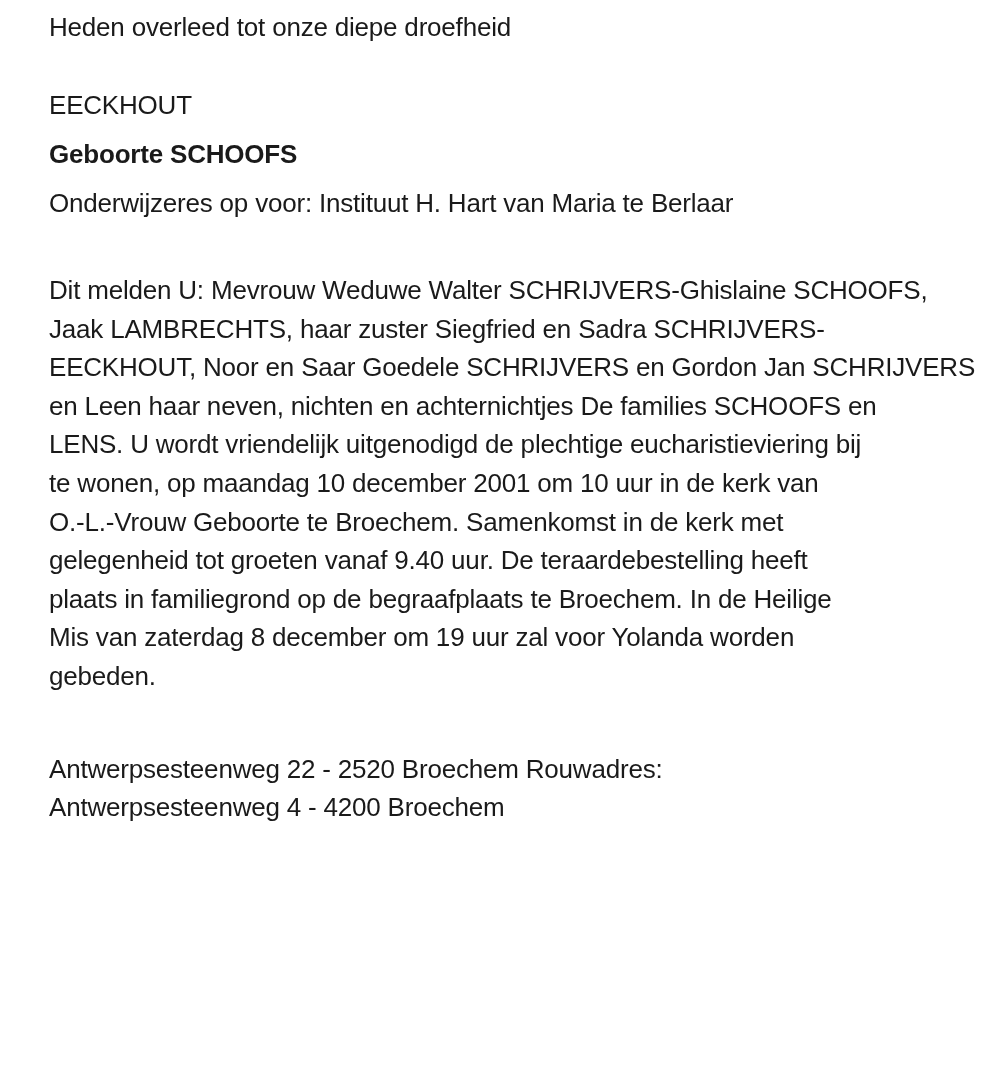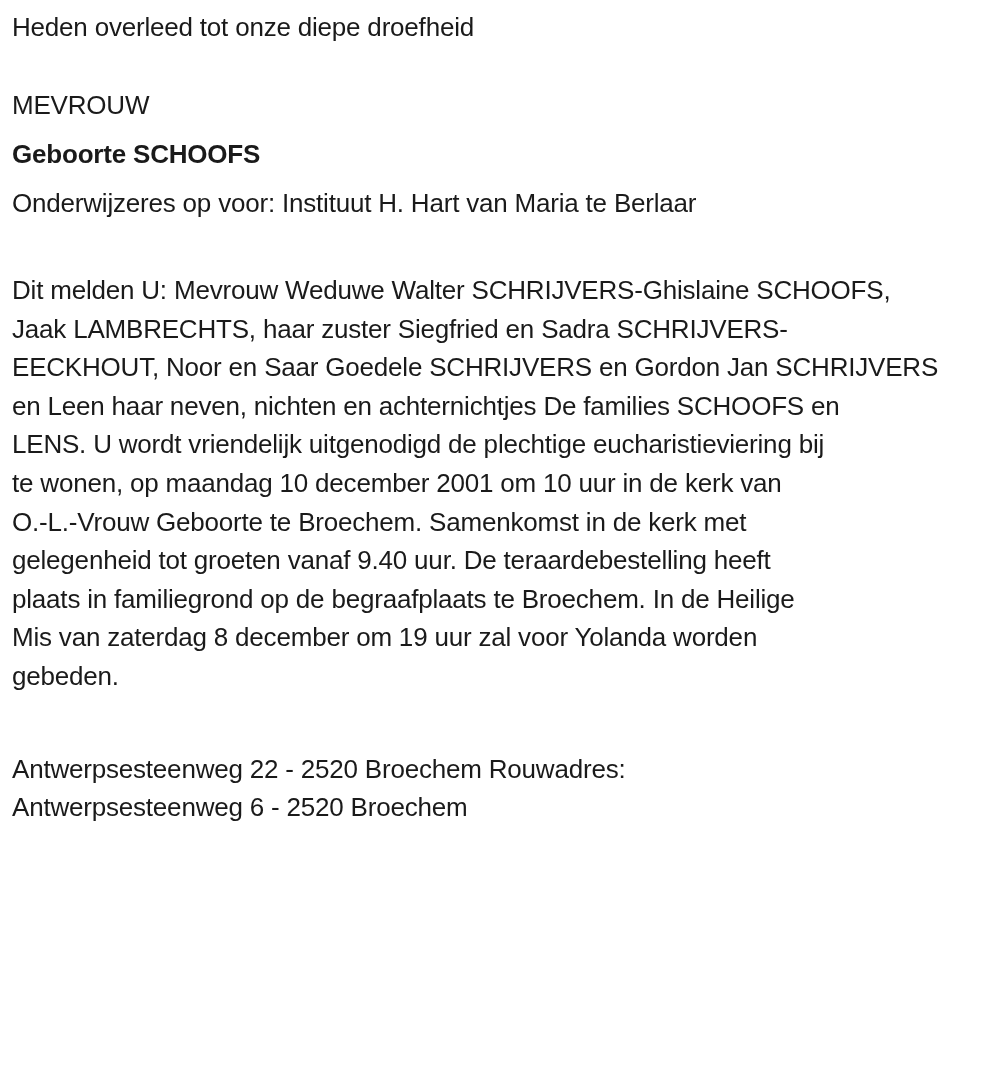--- a/index.html
+++ b/index.html
@@ -10,20 +10,21 @@
   body {
     width: 1000px;
     height: 1078px;
     overflow: hidden;
     font-family: "Liberation Sans", "DejaVu Sans", sans-serif;
     color: #1a1a1a;
     -webkit-font-smoothing: antialiased;
   }
   .doc {
     padding: 8px 10px 0 12px;
+    margin-left: 37px;
   }
   .line, .para {
     font-size: 26px;
     line-height: 39px;
     font-weight: 400;
     letter-spacing: -0.2px;
     white-space: pre-line;
   }
   .para {
     line-height: 38.6px;
@@ -37,36 +38,36 @@
   .announcement { margin: 0 0 54px 0; }
   .addresses    { margin: 0; }
 </style>
 </head>
 <body>
 
 <div class="doc">
 
   <div class="line intro">Heden overleed tot onze diepe droefheid</div>
 
-  <div class="line salutation">MEVROUW</div>
+  <div class="line salutation">EECKHOUT</div>
 
   <div class="line deceased">Geboorte SCHOOFS</div>
 
 
   <div class="line profession">Onderwijzeres op voor: Instituut H. Hart van Maria te Berlaar</div>
 
 
   <div class="para announcement">Dit melden U: Mevrouw Weduwe Walter SCHRIJVERS-Ghislaine SCHOOFS,
 Jaak LAMBRECHTS, haar zuster Siegfried en Sadra SCHRIJVERS-
 EECKHOUT, Noor en Saar Goedele SCHRIJVERS en Gordon Jan SCHRIJVERS
 en Leen haar neven, nichten en achternichtjes De families SCHOOFS en
 LENS. U wordt vriendelijk uitgenodigd de plechtige eucharistieviering bij
 te wonen, op maandag 10 december 2001 om 10 uur in de kerk van
 O.-L.-Vrouw Geboorte te Broechem. Samenkomst in de kerk met
 gelegenheid tot groeten vanaf 9.40 uur. De teraardebestelling heeft
 plaats in familiegrond op de begraafplaats te Broechem. In de Heilige
 Mis van zaterdag 8 december om 19 uur zal voor Yolanda worden
 gebeden.</div>
 
   <div class="para addresses">Antwerpsesteenweg 22 - 2520 Broechem Rouwadres:
-Antwerpsesteenweg 6 - 2520 Broechem</div>
+Antwerpsesteenweg 4 - 4200 Broechem</div>
 
 </div>
 
 </body></html>

